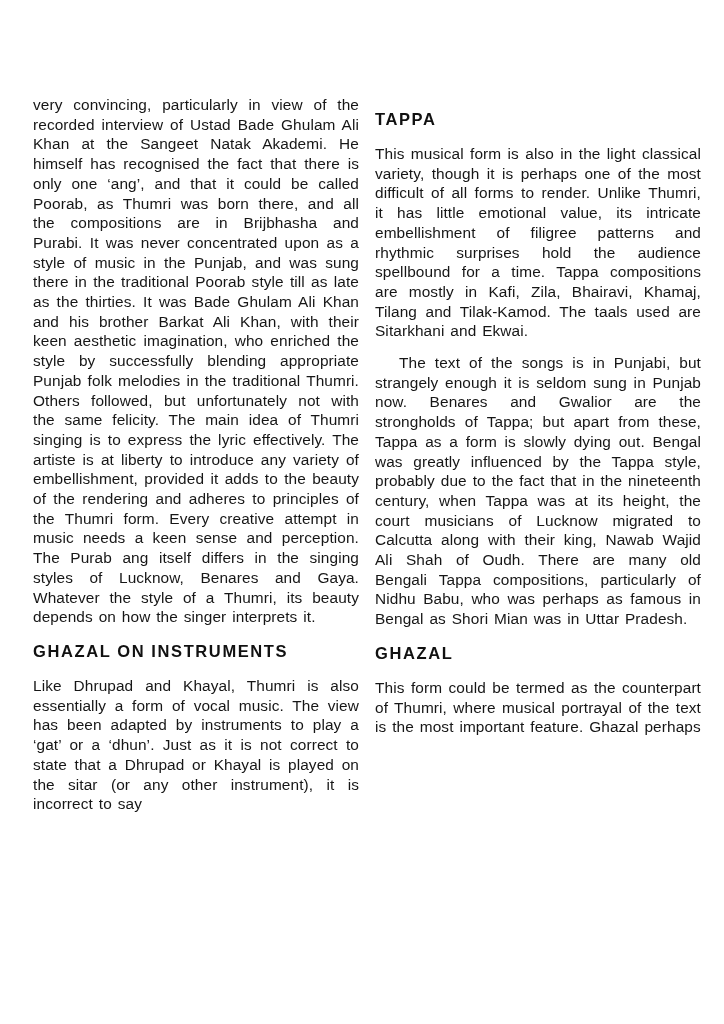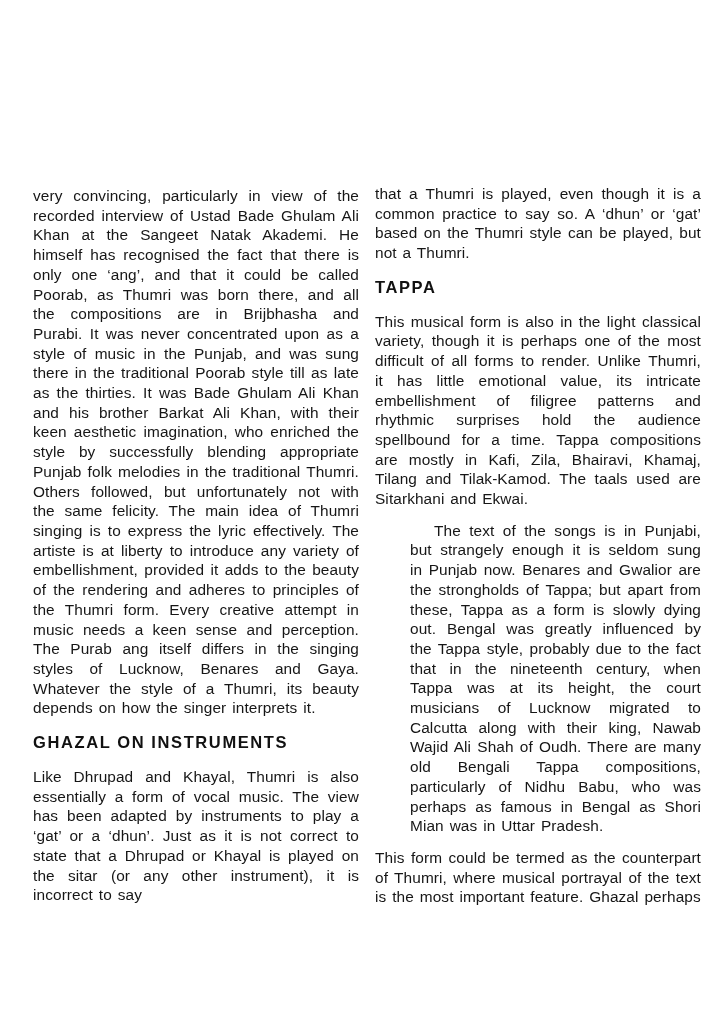--- a/index.html
+++ b/index.html
@@ -15,56 +15,54 @@
     overflow: hidden;
   }
   .page {
     box-sizing: border-box;
     width: 724px;
     height: 1024px;
     padding: 95px 24px 16px 33px;
     display: flex;
     gap: 16px;
     background: #ffffff;
-    align-items: center;
   }
   .col {
     width: 326px;
     flex: 0 0 326px;
   }
   .para {
     font-size: 15.4px;
     line-height: 19.7px;
     text-align: justify;
     margin: 0 0 12px 0;
     word-spacing: 1.5px;
     letter-spacing: 0.1px;
   }
   .para.indent {
     text-indent: 24px;
-    margin-left: 35px;
   }
   .heading {
     font-size: 16.5px;
     font-weight: 700;
     letter-spacing: 1.6px;
     margin: 15px 0 15px 0;
     color: #111111;
   }
 </style>
 </head>
 <body>
 
 <div class="page">
   <div class="col">
     <p class="para">very convincing, particularly in view of the recorded interview of Ustad Bade Ghulam Ali Khan at the Sangeet Natak Akademi. He himself has recognised the fact that there is only one ‘ang’, and that it could be called Poorab, as Thumri was born there, and all the compositions are in Brijbhasha and Purabi. It was never concentrated upon as a style of music in the Punjab, and was sung there in the traditional Poorab style till as late as the thirties. It was Bade Ghulam Ali Khan and his brother Barkat Ali Khan, with their keen aesthetic imagination, who enriched the style by successfully blending appropriate Punjab folk melodies in the traditional Thumri. Others followed, but unfortunately not with the same felicity. The main idea of Thumri singing is to express the lyric effectively. The artiste is at liberty to introduce any variety of embellishment, provided it adds to the beauty of the rendering and adheres to principles of the Thumri form. Every creative attempt in music needs a keen sense and perception. The Purab ang itself differs in the singing styles of Lucknow, Benares and Gaya. Whatever the style of a Thumri, its beauty depends on how the singer interprets it.</p>
     <h2 class="heading">GHAZAL ON INSTRUMENTS</h2>
     <p class="para">Like Dhrupad and Khayal, Thumri is also essentially a form of vocal music. The view has been adapted by instruments to play a ‘gat’ or a ‘dhun’. Just as it is not correct to state that a Dhrupad or Khayal is played on the sitar (or any other instrument), it is incorrect to say</p>
   </div>
 
   <div class="col">
-    <p class="para">that a Thumri is played, even though it is a common practice to say so. A ‘dhun’ or ‘gat’ based on the Thumri style can be played, but not a Thumri.</p>
     <h2 class="heading">TAPPA</h2>
     <p class="para">This musical form is also in the light classical variety, though it is perhaps one of the most difficult of all forms to render. Unlike Thumri, it has little emotional value, its intricate embellishment of filigree patterns and rhythmic surprises hold the audience spellbound for a time. Tappa compositions are mostly in Kafi, Zila, Bhairavi, Khamaj, Tilang and Tilak-Kamod. The taals used are Sitarkhani and Ekwai.</p>
     <p class="para indent">The text of the songs is in Punjabi, but strangely enough it is seldom sung in Punjab now. Benares and Gwalior are the strongholds of Tappa; but apart from these, Tappa as a form is slowly dying out. Bengal was greatly influenced by the Tappa style, probably due to the fact that in the nineteenth century, when Tappa was at its height, the court musicians of Lucknow migrated to Calcutta along with their king, Nawab Wajid Ali Shah of Oudh. There are many old Bengali Tappa compositions, particularly of Nidhu Babu, who was perhaps as famous in Bengal as Shori Mian was in Uttar Pradesh.</p>
+    <h2 class="heading">GHAZAL</h2>
     <p class="para">This form could be termed as the counterpart of Thumri, where musical portrayal of the text is the most important feature. Ghazal perhaps</p>
   </div>
 </div>
 
 </body></html>

